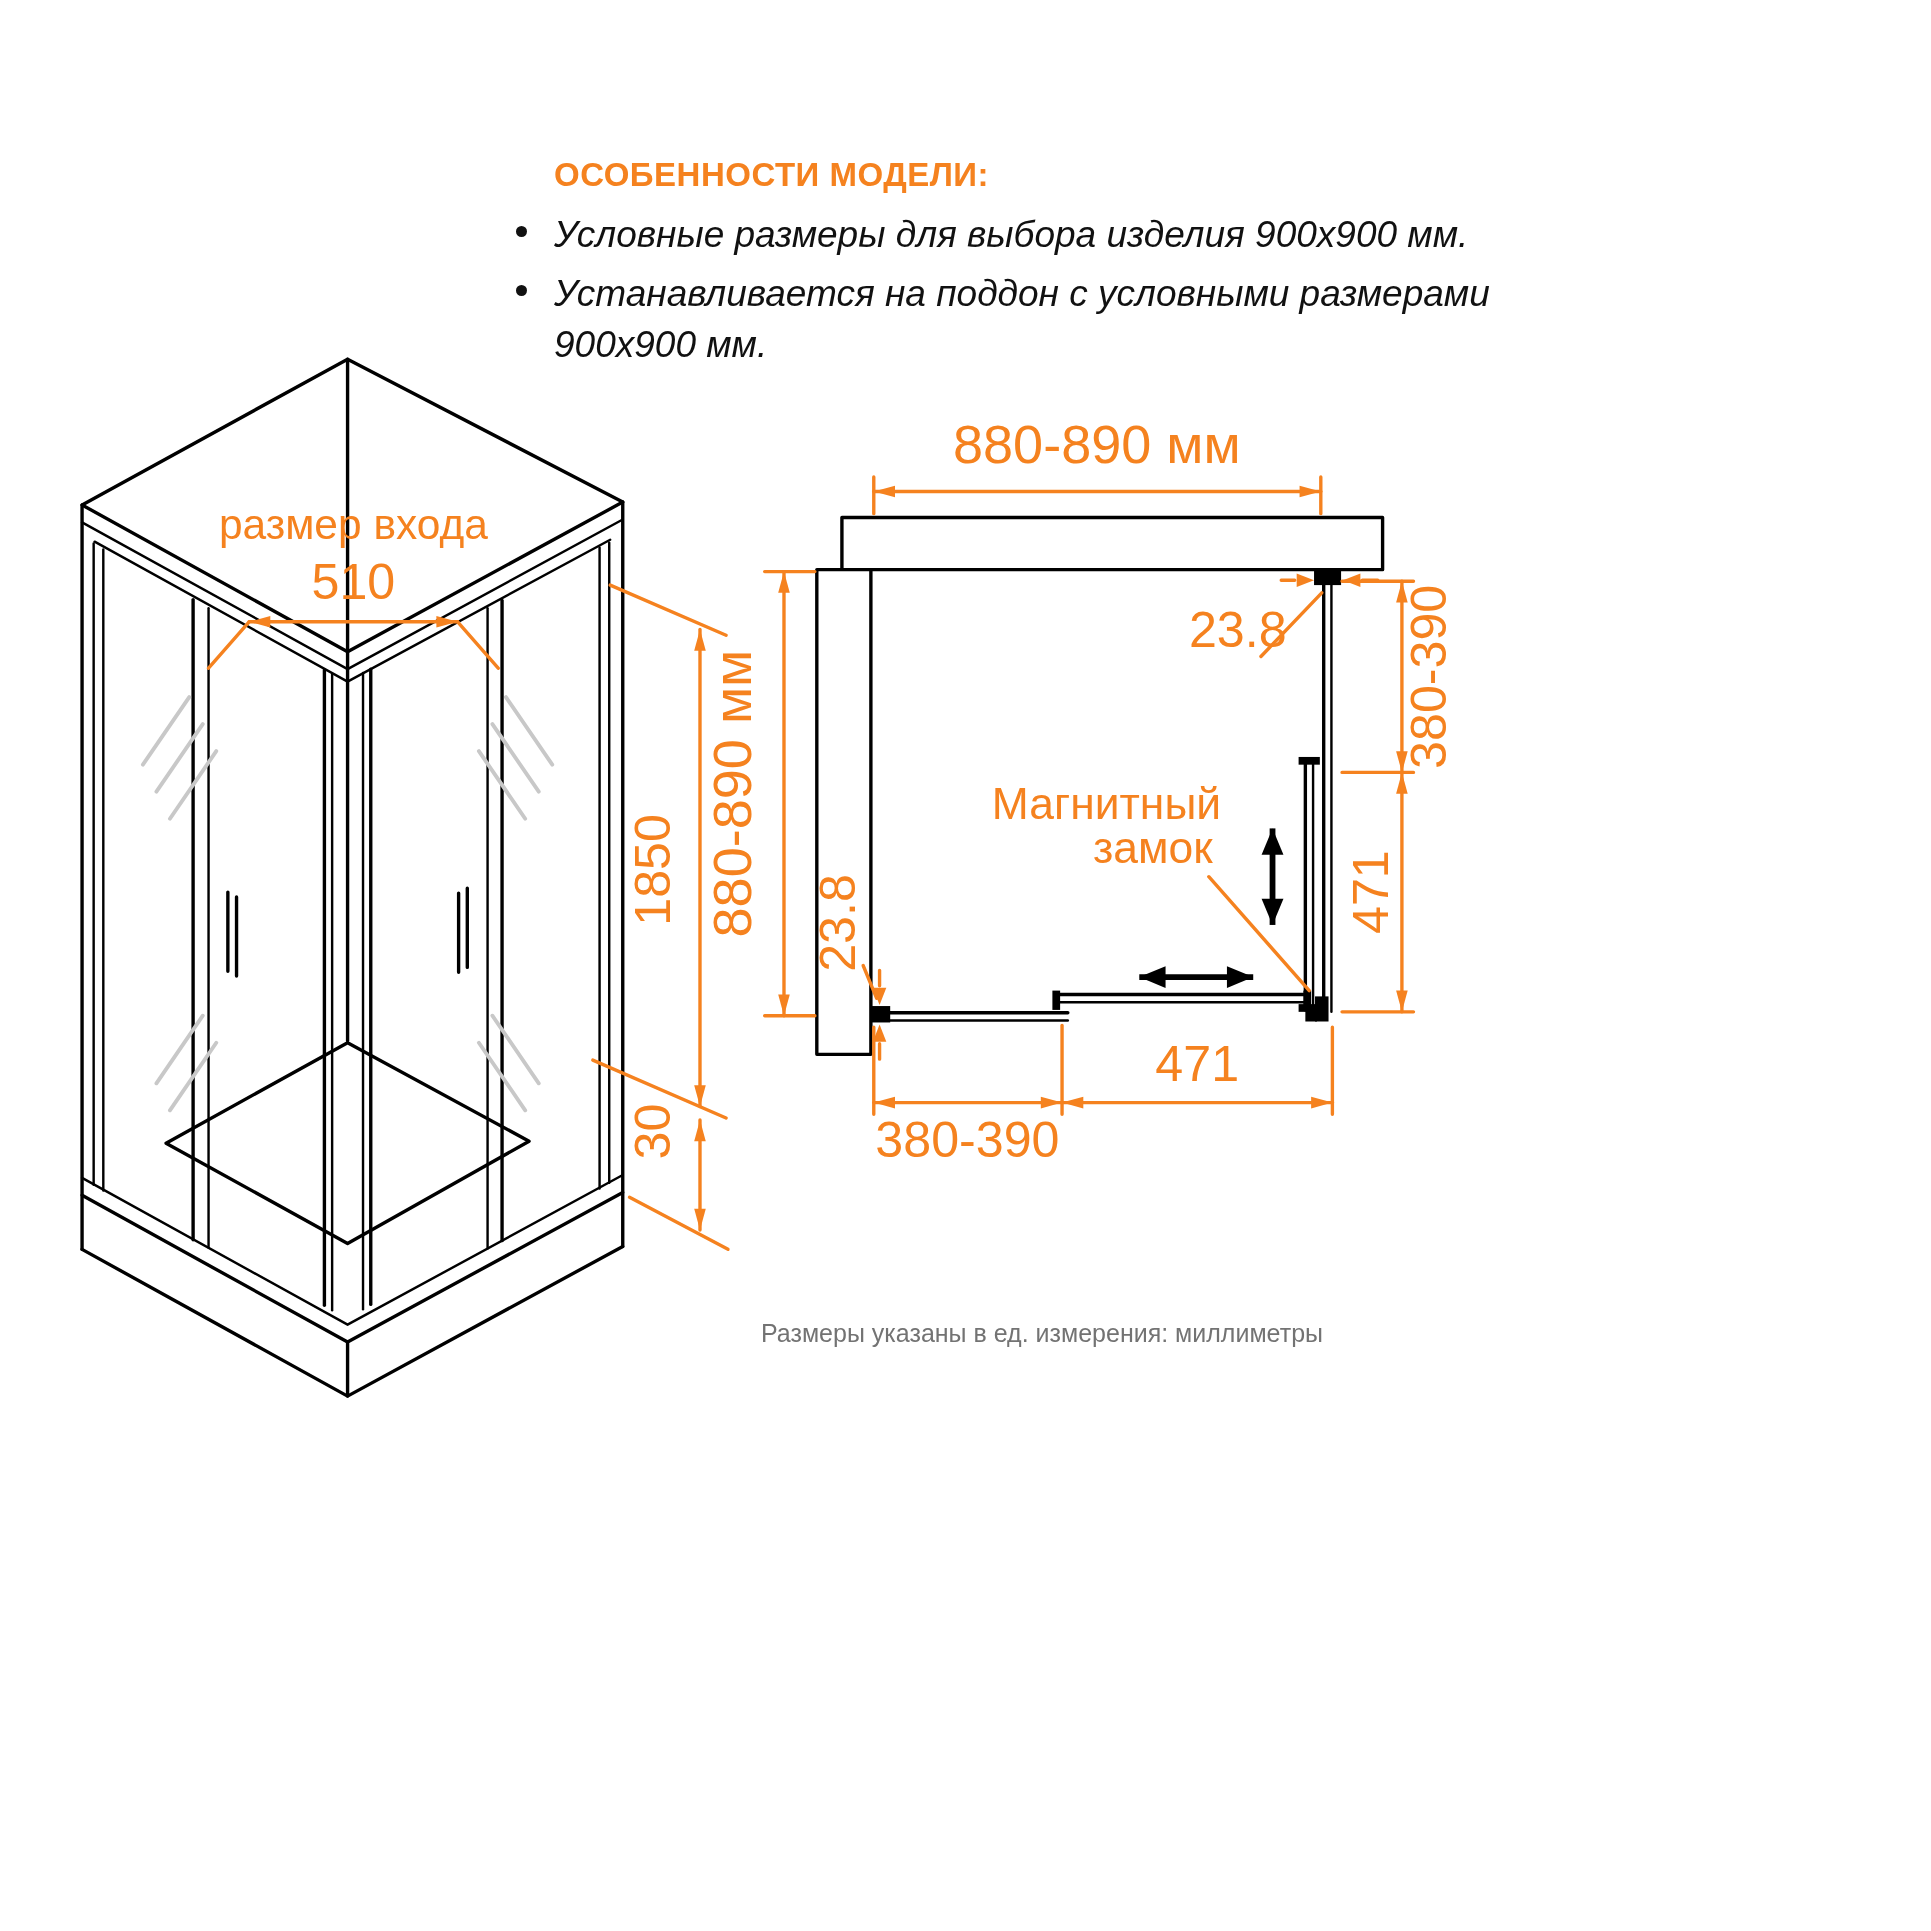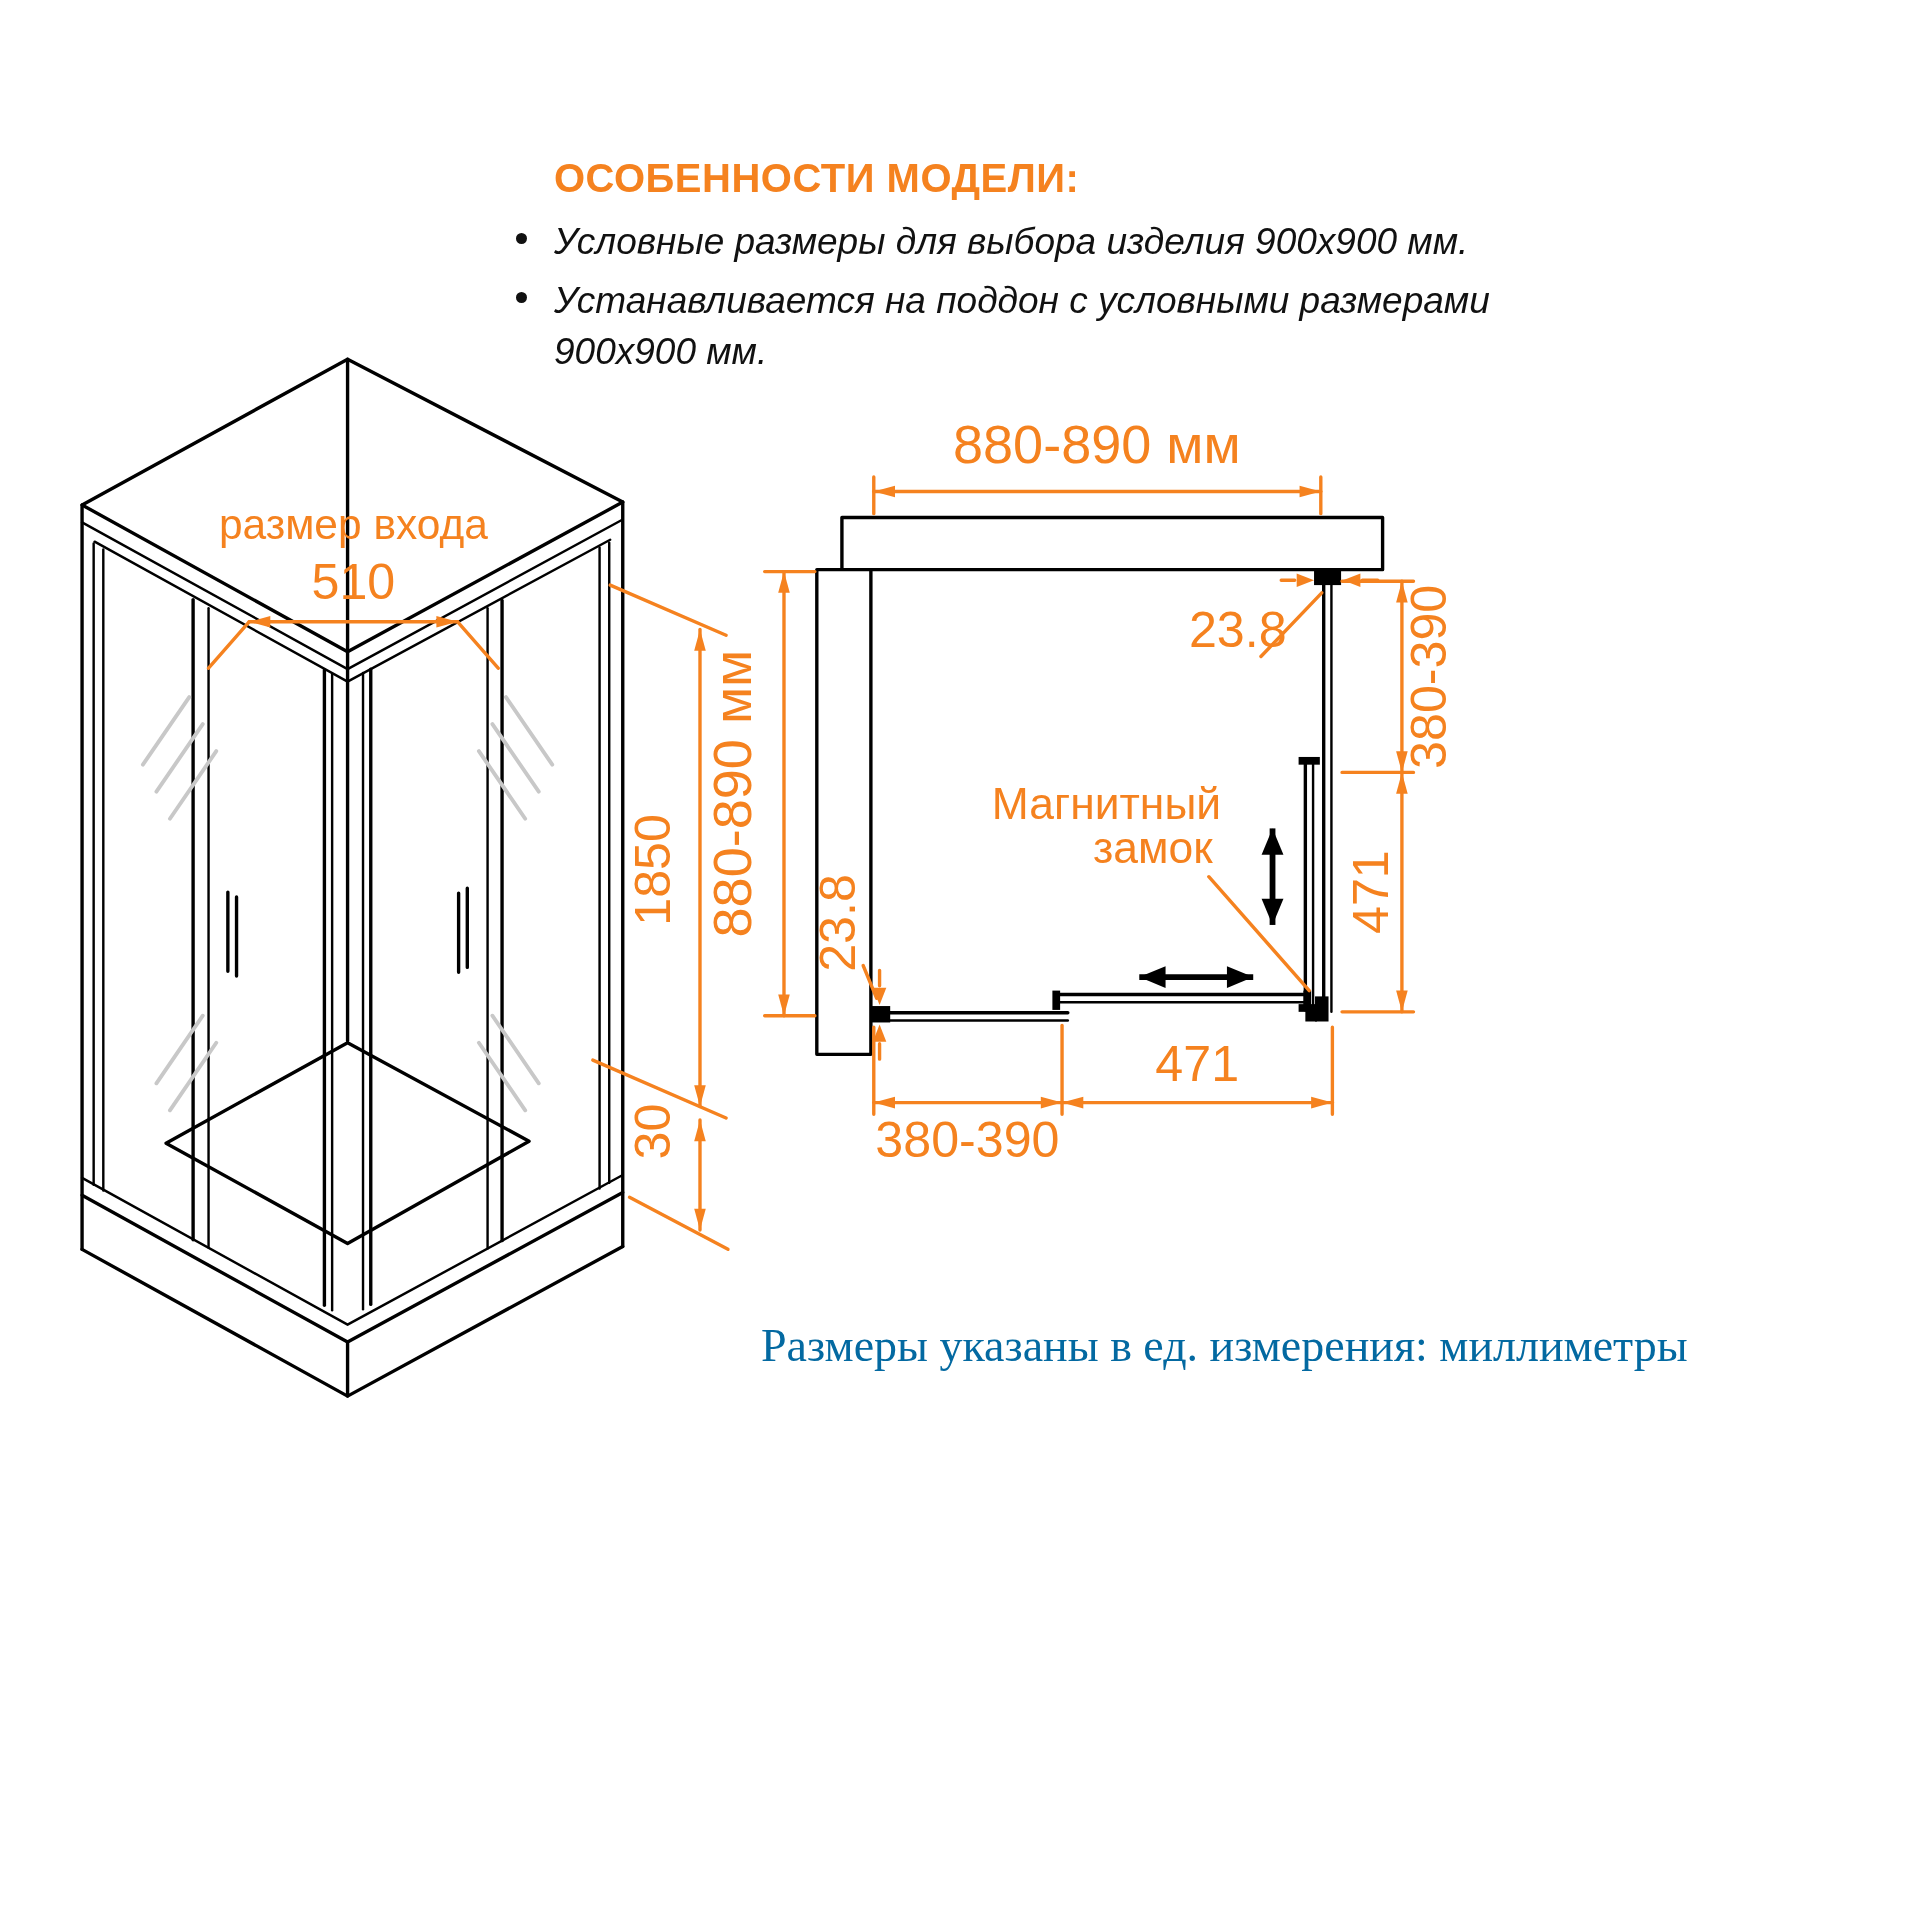--- a/index.html
+++ b/index.html
@@ -1,26 +1,26 @@
 <!DOCTYPE html>
 <html><head>
 <meta charset="utf-8">
 <style>
   html,body{margin:0;padding:0;background:#fff;}
   body{width:1931px;height:1931px;font-family:"Liberation Sans",sans-serif;}
   .canvas{position:relative;width:1931px;height:1931px;background:#fff;overflow:hidden;}
   svg.diagram{position:absolute;left:0;top:0;}
 
   .features{position:absolute;left:504px;top:156px;width:994px;color:#111;}
-  .features h2{margin:0 0 15.4px 50px;font-size:40px;font-weight:bold;color:#F5821F;letter-spacing:0.5px;}
+  .features h2{margin:0 0 15.4px 50px;font-size:33px;font-weight:bold;color:#F5821F;letter-spacing:0.5px;}
   .features ul{list-style:none;margin:0;padding:0;font-size:37px;line-height:1.38;}
   .features li{position:relative;padding-left:50px;margin-bottom:7.7px;font-style:italic;}
   .features li .dot{position:absolute;left:11.6px;top:16.4px;width:11.6px;height:11.6px;border-radius:50%;background:#111;}
 
-  .footer-note{position:absolute;left:761px;top:1319px;font-size:46px;color:#0369a1;font-family:Liberation Serif, serif;}
+  .footer-note{position:absolute;left:761px;top:1319px;font-size:25px;color:#737373;}
 
   
   .s{stroke:#000;fill:none;stroke-width:3.5;stroke-linecap:round;stroke-linejoin:round;}
   .s2{stroke:#000;fill:none;stroke-width:2.5;stroke-linecap:round;stroke-linejoin:round;}
   .wall{fill:#fff;stroke:#000;stroke-width:3.5;stroke-linejoin:round;}
   .blk{fill:#000;stroke:none;}
   .shine{stroke:#c8c8c8;fill:none;stroke-width:4;stroke-linecap:round;}
   .dimL{stroke:#F5821F;fill:none;stroke-width:3.5;stroke-linecap:round;}
   .dimT{fill:#F5821F;font-family:"Liberation Sans",sans-serif;}
   .arrB{stroke:#000;fill:none;stroke-width:6;}

